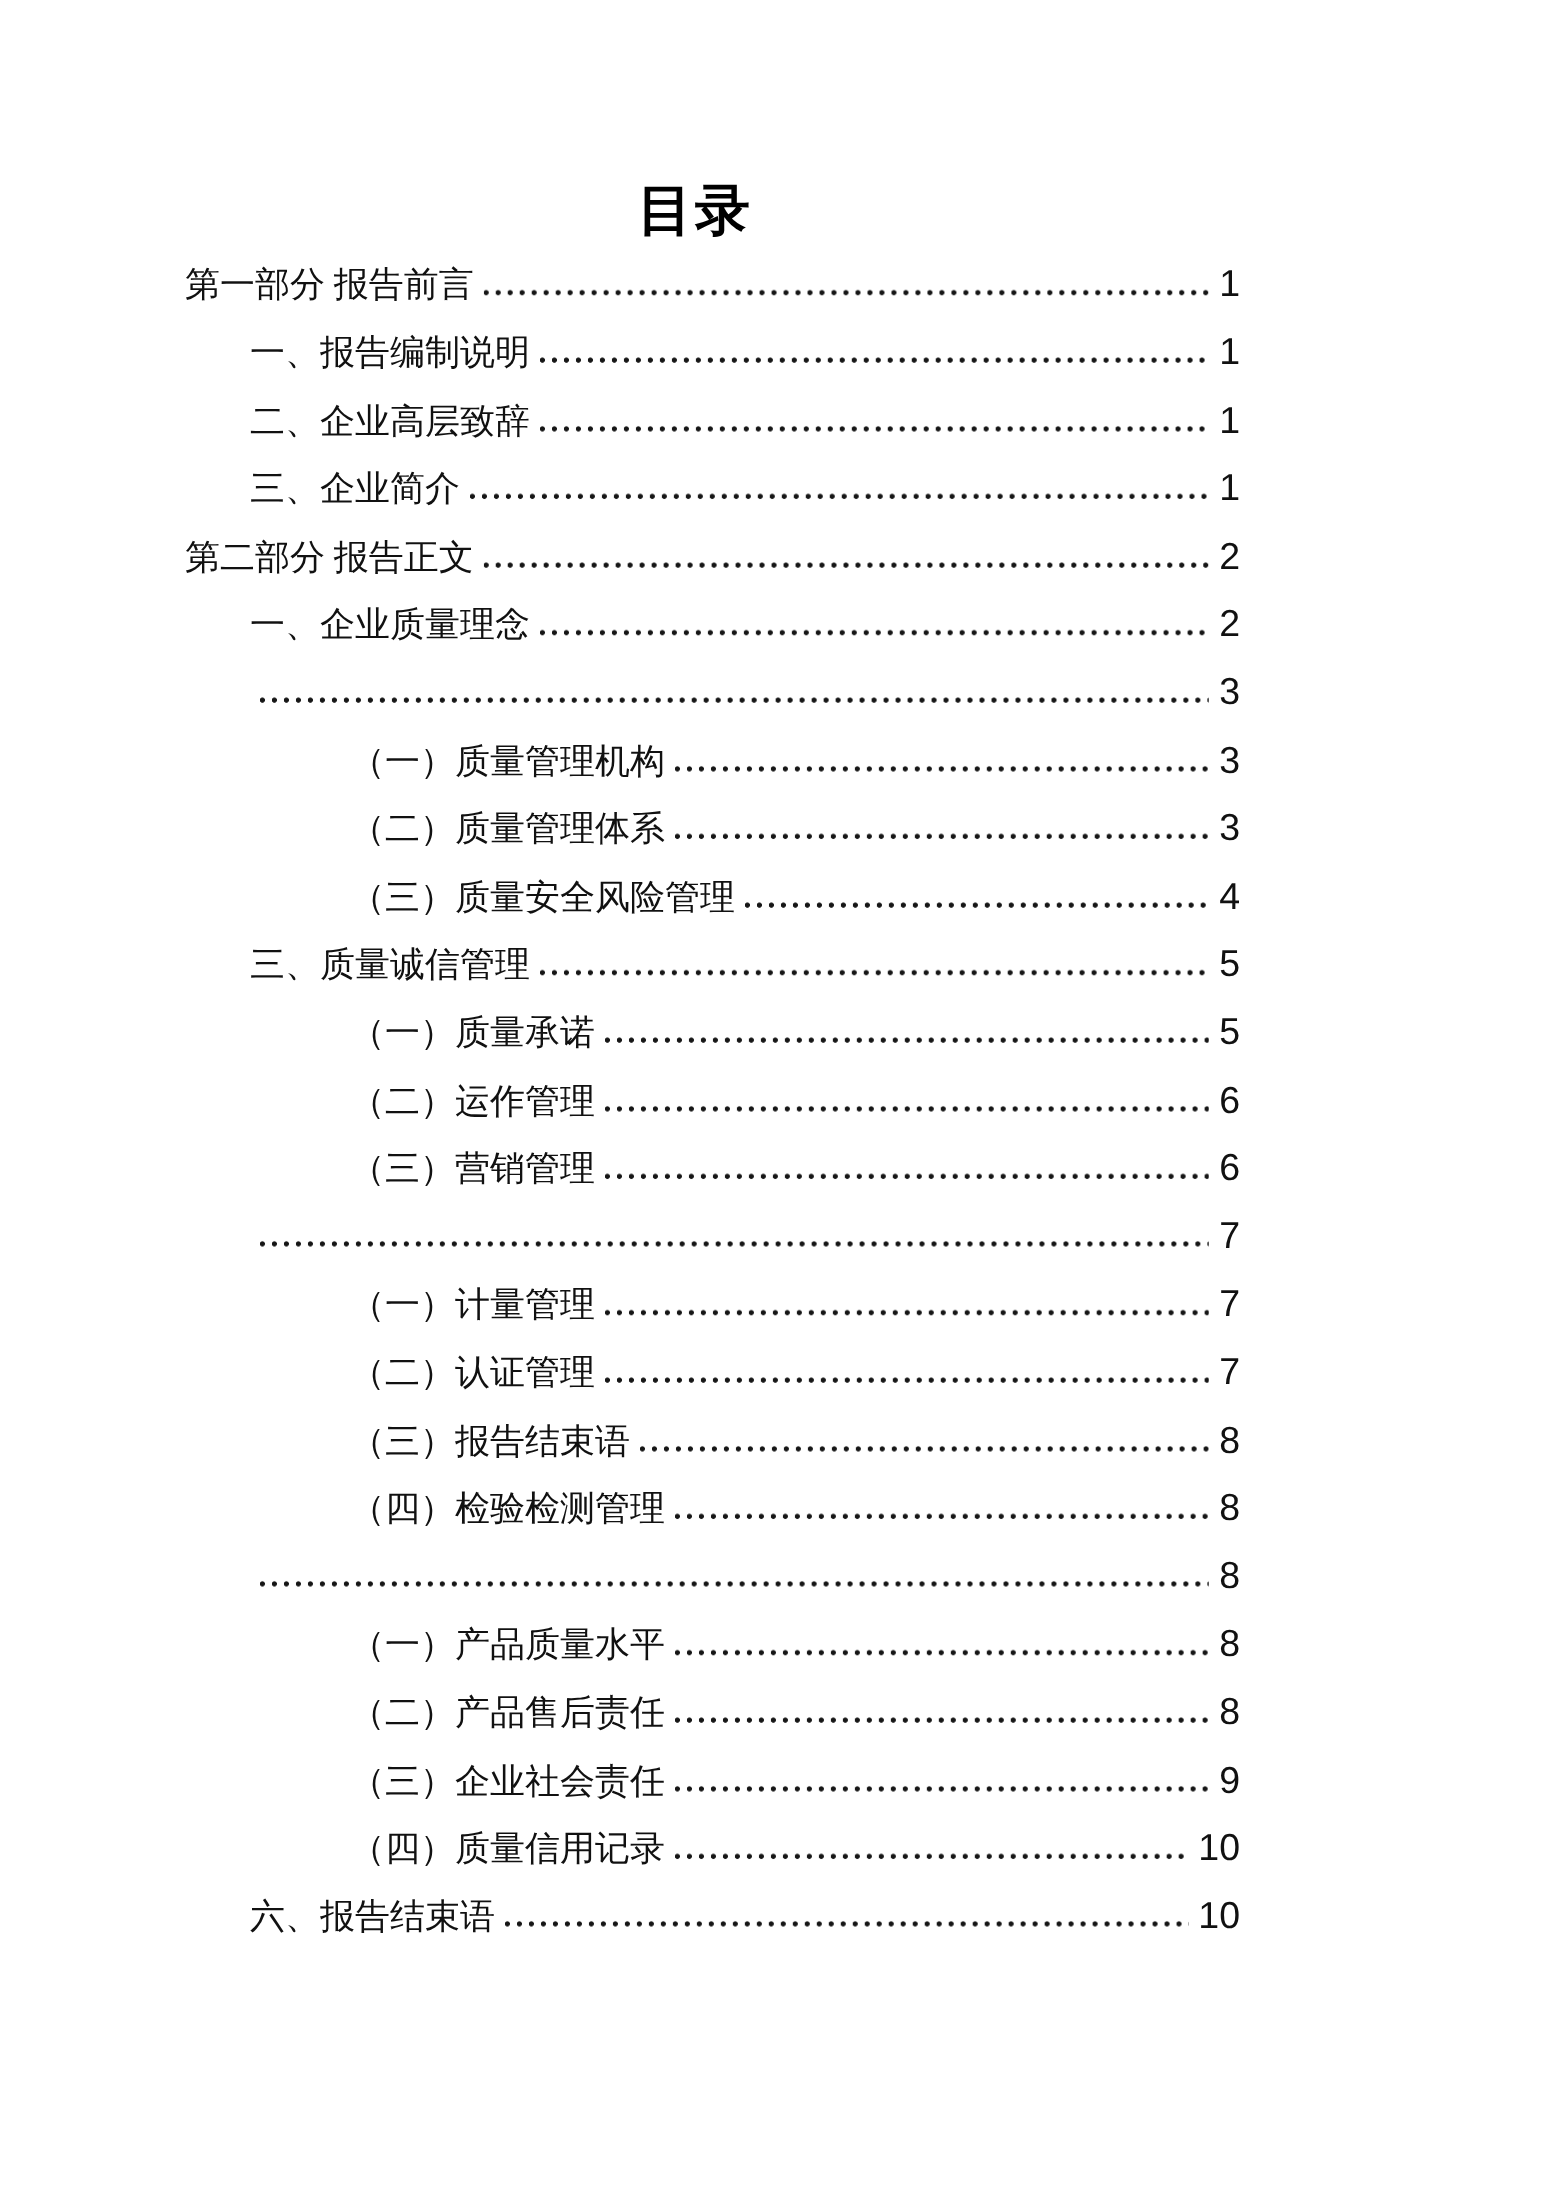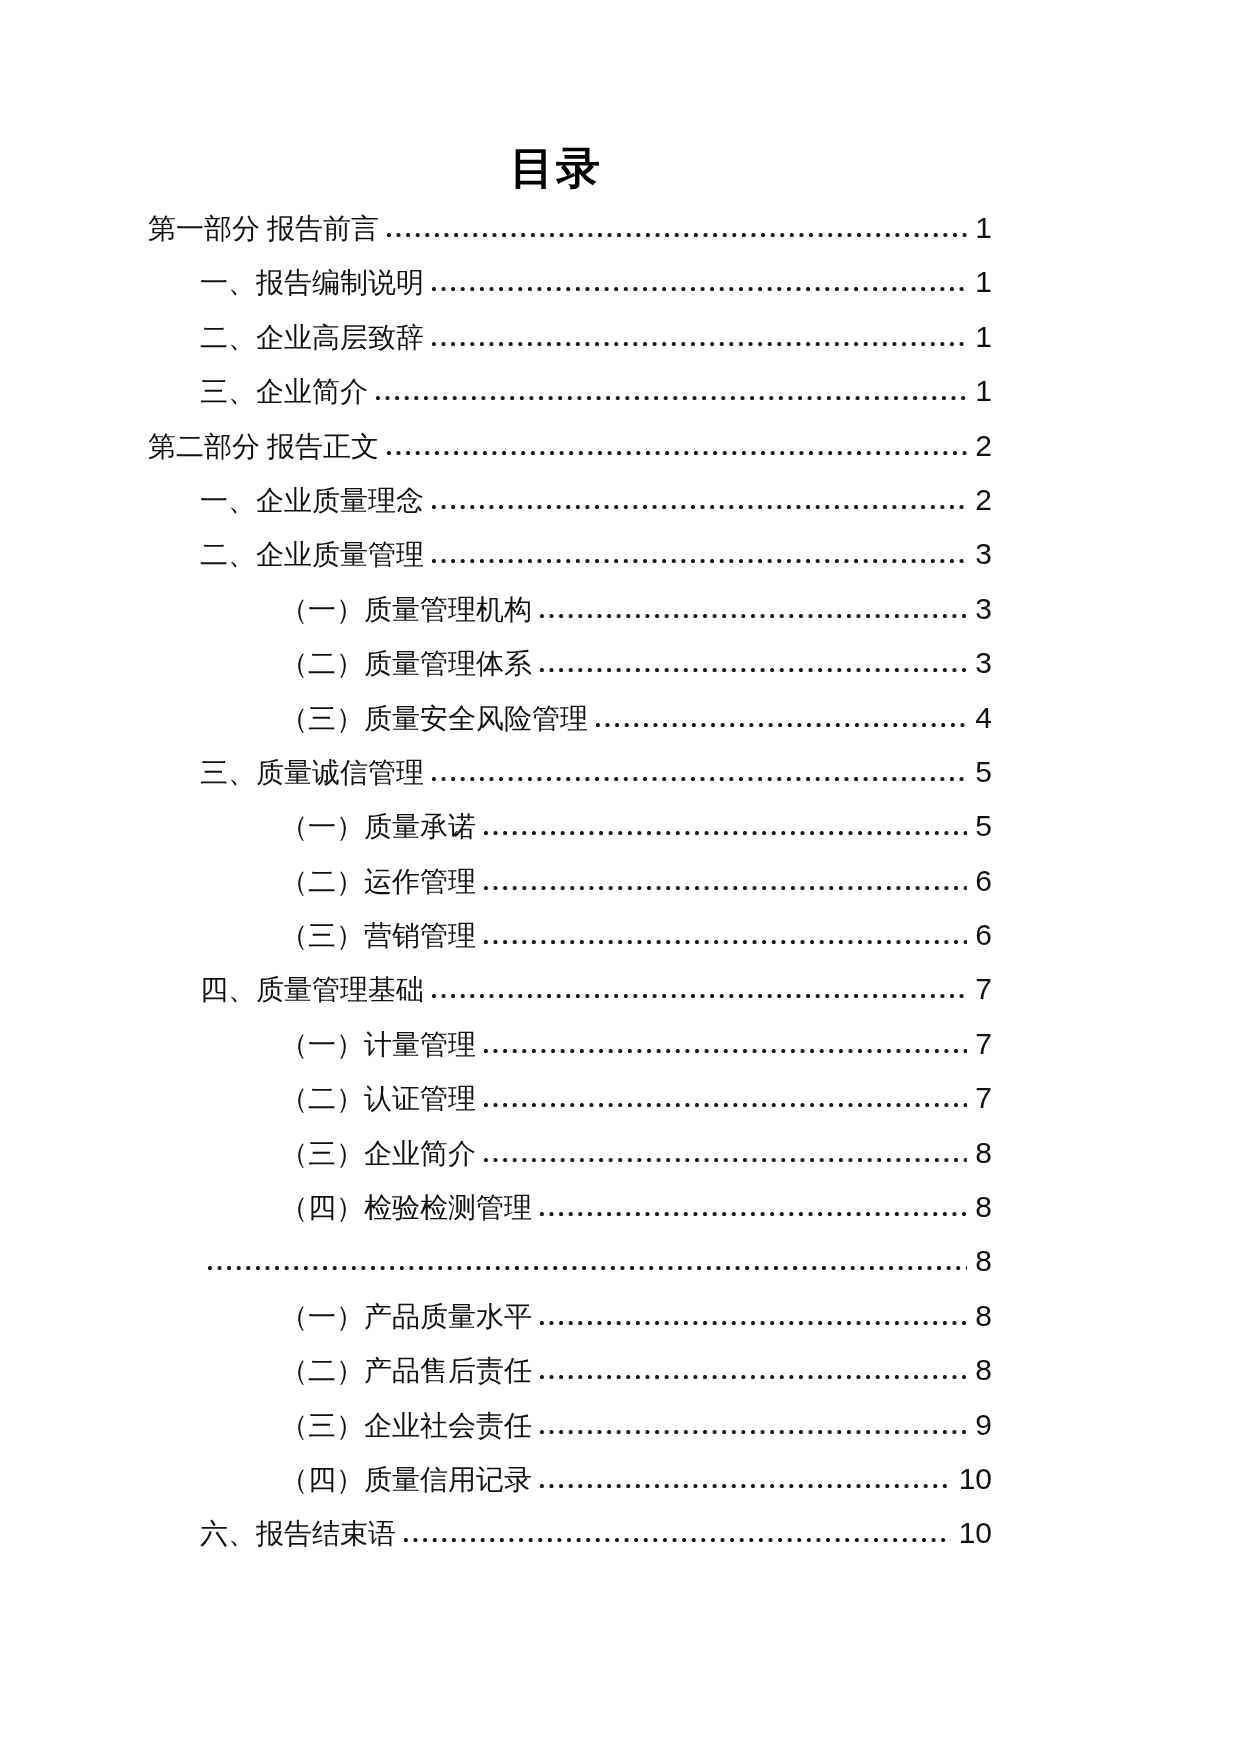--- a/index.html
+++ b/index.html
@@ -98,21 +98,20 @@
           <span class="toc-label">第二部分 报告正文</span>
           <span class="toc-dots"></span>
           <span class="toc-page">2</span>
         </li>
         <li class="toc-row lvl2">
           <span class="toc-label">一、企业质量理念</span>
           <span class="toc-dots"></span>
           <span class="toc-page">2</span>
         </li>
         <li class="toc-row lvl2">
-          <span class="toc-label">二、企业质量管理</span>
           <span class="toc-dots"></span>
           <span class="toc-page">3</span>
         </li>
         <li class="toc-row lvl3">
           <span class="toc-label">（一）质量管理机构</span>
           <span class="toc-dots"></span>
           <span class="toc-page">3</span>
         </li>
         <li class="toc-row lvl3">
           <span class="toc-label">（二）质量管理体系</span>
@@ -138,36 +137,35 @@
           <span class="toc-label">（二）运作管理</span>
           <span class="toc-dots"></span>
           <span class="toc-page">6</span>
         </li>
         <li class="toc-row lvl3">
           <span class="toc-label">（三）营销管理</span>
           <span class="toc-dots"></span>
           <span class="toc-page">6</span>
         </li>
         <li class="toc-row lvl2">
-          <span class="toc-label">四、质量管理基础</span>
           <span class="toc-dots"></span>
           <span class="toc-page">7</span>
         </li>
         <li class="toc-row lvl3">
           <span class="toc-label">（一）计量管理</span>
           <span class="toc-dots"></span>
           <span class="toc-page">7</span>
         </li>
         <li class="toc-row lvl3">
           <span class="toc-label">（二）认证管理</span>
           <span class="toc-dots"></span>
           <span class="toc-page">7</span>
         </li>
         <li class="toc-row lvl3">
-          <span class="toc-label">（三）企业简介</span>
+          <span class="toc-label">（三）报告结束语</span>
           <span class="toc-dots"></span>
           <span class="toc-page">8</span>
         </li>
         <li class="toc-row lvl3">
           <span class="toc-label">（四）检验检测管理</span>
           <span class="toc-dots"></span>
           <span class="toc-page">8</span>
         </li>
         <li class="toc-row lvl2">
           <span class="toc-dots"></span>

